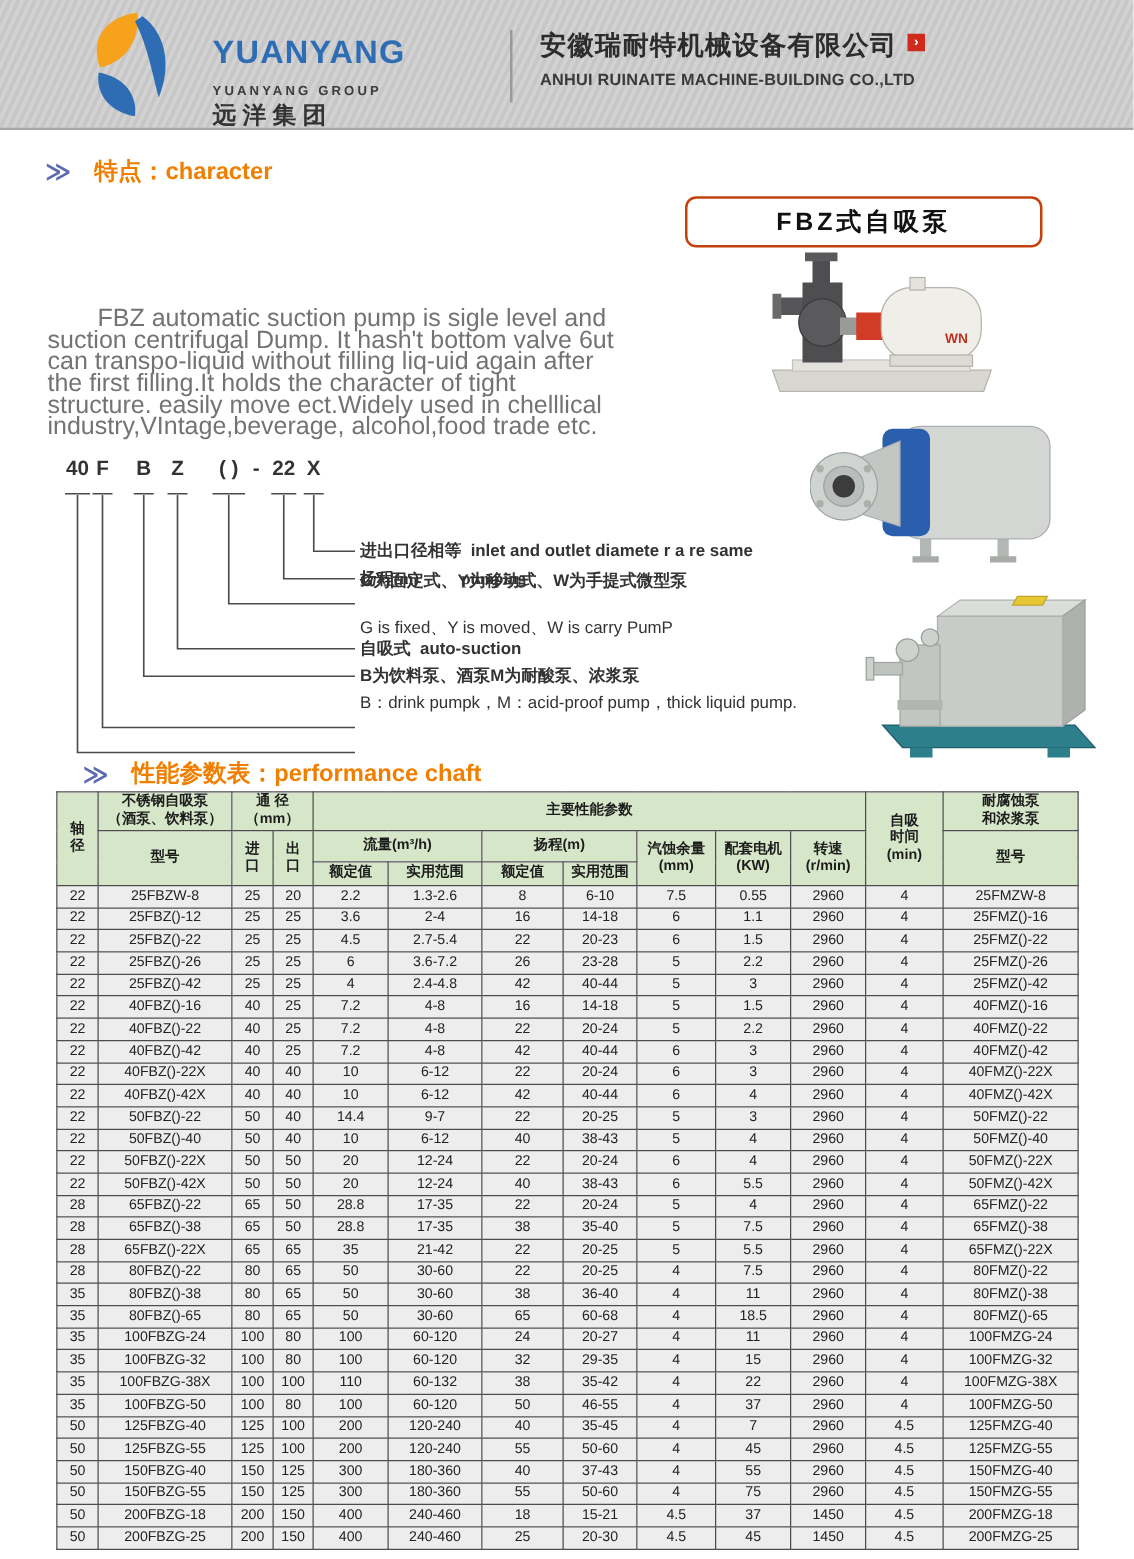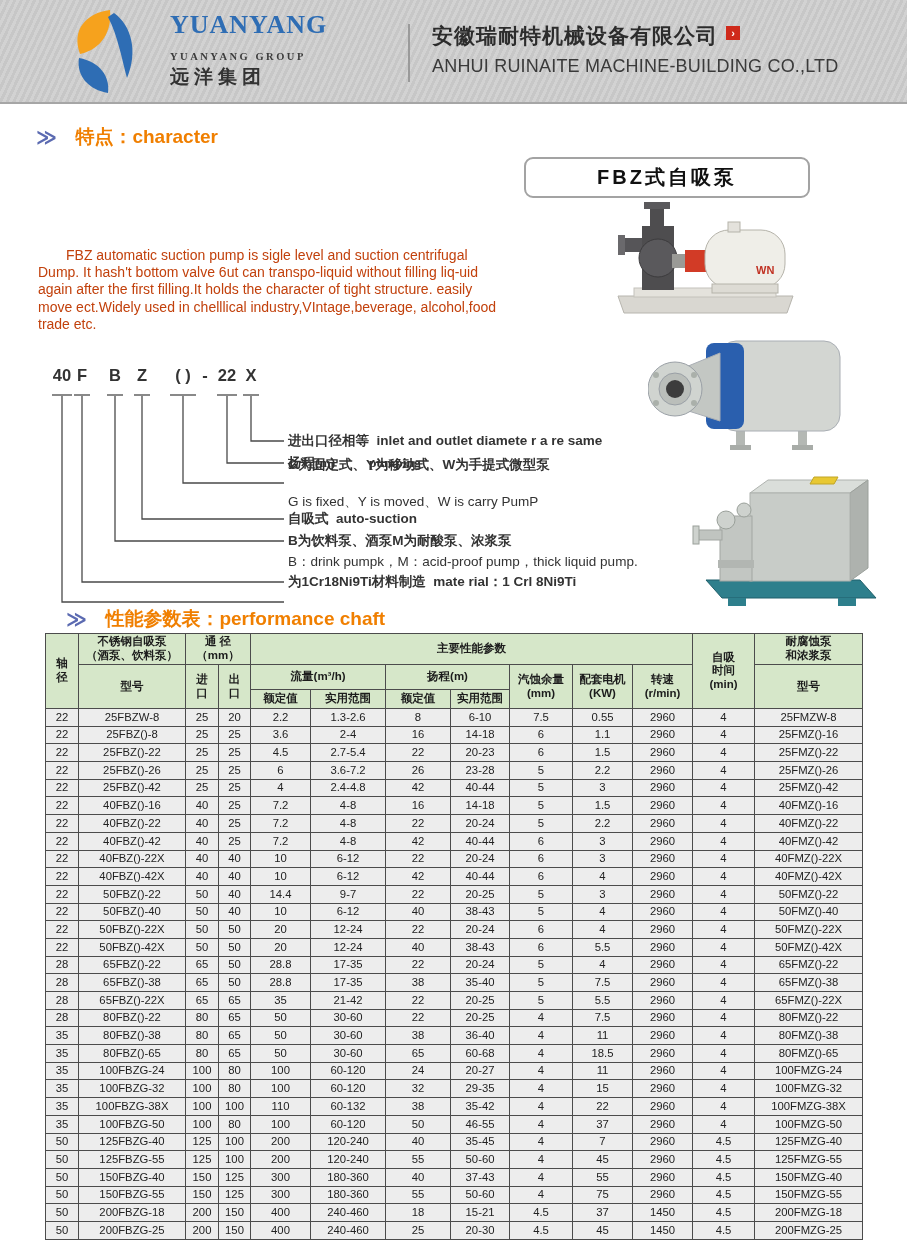--- a/index.html
+++ b/index.html
@@ -4,53 +4,53 @@
 <style>
   html,body{margin:0;padding:0;background:#fff;}
   .page{position:relative;width:907px;height:1247px;background:#ffffff;overflow:hidden;
         font-family:"Liberation Sans","DejaVu Sans",sans-serif;color:#222;}
 
   
   .band{position:absolute;left:0;top:0;width:907px;height:102px;
         background:repeating-linear-gradient(115deg,#c7c7c7 0 3px,#d2d2d2 3px 6px);
         border-bottom:2px solid #a6a6a6;}
   .logo-svg{position:absolute;left:50px;top:8px;}
-  .brand-block{position:absolute;left:170px;top:12px;line-height:1;font-family:Liberation Serif, serif;}
+  .brand-block{position:absolute;left:170px;top:28px;line-height:1;}
   .brand-name{font-size:26px;font-weight:bold;color:#2e6db4;letter-spacing:1px;}
   .brand-group{font-size:10.5px;color:#3c3c3c;letter-spacing:2.5px;margin-top:14px;font-weight:bold;}
   .brand-cn{font-size:19px;font-weight:bold;color:#333;letter-spacing:5px;margin-top:4px;}
   .hdr-divider{position:absolute;left:408px;top:24px;width:2px;height:58px;background:#9a9a9a;}
   .company{position:absolute;left:432px;top:22px;}
   .company-cn{font-size:21px;font-weight:bold;color:#2c2c2c;letter-spacing:1px;display:inline-block;}
   .badge{display:inline-block;width:14px;height:14px;background:#cf2a1b;color:#fff;
          font-size:11px;font-weight:bold;text-align:center;line-height:14px;
          vertical-align:6px;margin-left:8px;}
-  .company-en{font-size:18px;font-weight:normal;color:#3a3a3a;margin-top:6px;letter-spacing:0.2px;}
+  .company-en{font-size:13px;font-weight:bold;color:#3a3a3a;margin-top:6px;letter-spacing:0.2px;}
 
   
   .sec-h{position:absolute;left:36px;white-space:nowrap;}
   .chev{color:#5b6ab1;font-size:20px;font-weight:bold;vertical-align:-1px;}
   .sec-h .txt{color:#f07f00;font-size:19px;font-weight:bold;margin-left:14px;}
 
   
   .para-cn{position:absolute;left:40px;top:156px;width:459px;font-size:14.2px;line-height:18.4px;
            color:#333;font-weight:600;text-align:justify;text-indent:2em;}
-  .para-en{position:absolute;left:38px;top:247px;width:463px;font-size:14px;line-height:17.2px;
-           color:#c2410c;text-indent:2em;}
+  .para-en{position:absolute;left:38px;top:247px;width:463px;font-size:20px;line-height:17.2px;
+           color:#737373;text-indent:2em;}
 
   
   .code-part{position:absolute;top:366px;transform:translateX(-50%);
              font-size:16.5px;font-weight:bold;color:#333;white-space:pre;}
   .model-lines{position:absolute;left:40px;top:350px;}
   .model-label{position:absolute;left:288px;font-size:13.5px;color:#333;white-space:pre;text-align:right;}
   .model-label.cn{font-weight:600;}
 
   
-  .fbz-box{position:absolute;left:524px;top:157px;width:282px;height:37px;
-           border:2px solid #a3a3a3;border-radius:9px;background:#fff;
+  .fbz-box{position:absolute;left:548px;top:157px;width:282px;height:37px;
+           border:2px solid #c2410c;border-radius:9px;background:#fff;
            display:flex;align-items:center;justify-content:center;}
   .fbz-box span{font-size:20px;font-weight:bold;color:#111;letter-spacing:3px;}
   .photo{position:absolute;}
 
   
   table.perf{position:absolute;left:45px;top:633px;width:817px;border-collapse:collapse;
              table-layout:fixed;}
   .perf th,.perf td{border:1px solid #4c4c4c;text-align:center;padding:0;overflow:hidden;}
   .perf thead th{background:#d6e7c9;font-size:11.5px;font-weight:bold;color:#1c1c1c;
                  white-space:pre-line;line-height:1.18;}
@@ -171,21 +171,20 @@
     </g>
   </svg>
 
   <div class="model-label cn" style="top:432px;">进出口径相等  inlet and outlet diamete r a re same</div>
   <div class="model-label cn" style="top:454px;font-family:Liberation Serif, serif;">扬程(m)          pumping</div>
   <div class="model-label cn" style="top:456px;">G为固定式、Y为移动式、W为手提式微型泵</div>
   <div class="model-label" style="top:493px;">G is fixed、Y is moved、W is carry PumP</div>
   <div class="model-label cn" style="top:510px;">自吸式  auto-suction</div>
   <div class="model-label cn" style="top:532px;">B为饮料泵、酒泵M为耐酸泵、浓浆泵</div>
   <div class="model-label" style="top:553px;">B：drink pumpk，M：acid-proof pump，thick liquid pump.</div>
-  <div class="model-label cn" style="top:573px;">为1Cr18Ni9Ti材料制造  mate rial：1 Crl 8Ni9Ti</div>
 
   <div class="sec-h" style="top:606px;margin-left:30px;">
     <span class="chev">≫</span>
     <span class="txt">性能参数表：performance chaft</span>
   </div>
 
   <table class="perf">
     <colgroup>
       <col style="width:33px">
         <col style="width:107px">
@@ -250,21 +249,21 @@
           <td>8</td>
           <td>6-10</td>
           <td>7.5</td>
           <td>0.55</td>
           <td>2960</td>
           <td>4</td>
           <td>25FMZW-8</td>
         </tr>
         <tr>
           <td>22</td>
-          <td>25FBZ()-8</td>
+          <td>25FBZ()-12</td>
           <td>25</td>
           <td>25</td>
           <td>3.6</td>
           <td>2-4</td>
           <td>16</td>
           <td>14-18</td>
           <td>6</td>
           <td>1.1</td>
           <td>2960</td>
           <td>4</td>

